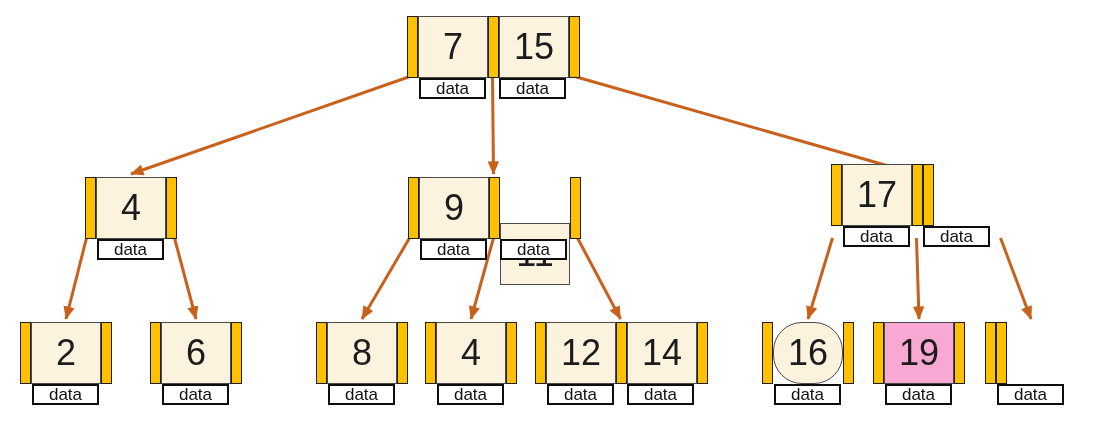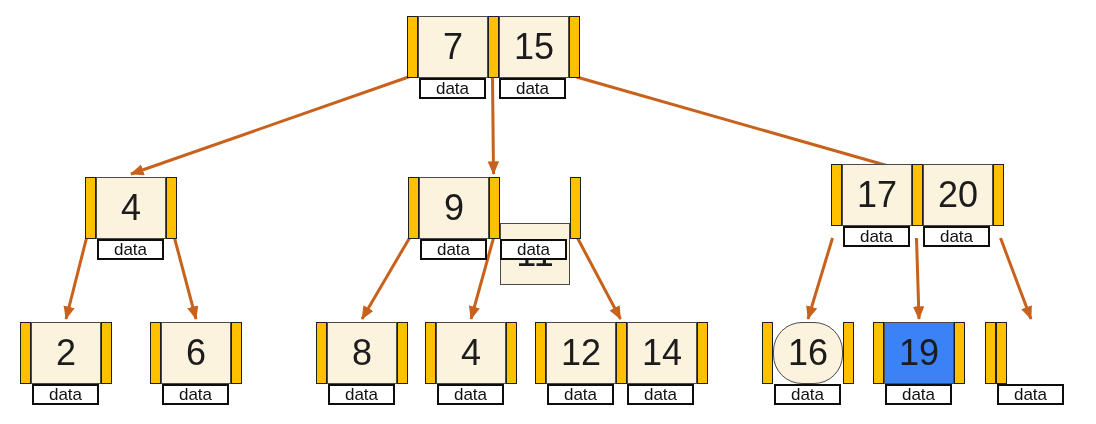--- a/index.html
+++ b/index.html
@@ -89,21 +89,20 @@
         <div class="ptr" style="background: rgb(255, 192, 0);"></div>
       </div>
       <div class="databox" style="left: 12px; background: rgb(255, 255, 255);">data</div>
       <div class="databox" style="left: 92px; background: rgb(255, 255, 255);">data</div>
     </div>
     <div class="node" style="left: 831px; top: 164px;">
       <div class="cells">
         <div class="ptr" style="background: rgb(255, 192, 0);"></div>
         <div class="cell" style="background: rgb(251, 243, 221);">17</div>
         <div class="ptr" style="background: rgb(255, 192, 0);"></div>
-        <div class="cell" style="background: rgb(251, 243, 221);">20</div>
         <div class="ptr" style="background: rgb(255, 192, 0);"></div>
       </div>
       <div class="databox" style="left: 12px; background: rgb(255, 255, 255);">data</div>
       <div class="databox" style="left: 92px; background: rgb(255, 255, 255);">data</div>
     </div>
     <div class="node" style="left: 20px; top: 322px;">
       <div class="cells">
         <div class="ptr" style="background: rgb(255, 192, 0);"></div>
         <div class="cell" style="background: rgb(251, 243, 221);">2</div>
         <div class="ptr" style="background: rgb(255, 192, 0);"></div>
@@ -149,21 +148,21 @@
       <div class="cells">
         <div class="ptr" style="background: rgb(255, 192, 0);"></div>
         <div class="cell" style="background: rgb(251, 243, 221); border-radius: 29px;">16</div>
         <div class="ptr" style="background: rgb(255, 192, 0);"></div>
       </div>
       <div class="databox" style="left: 12px; background: rgb(255, 255, 255);">data</div>
     </div>
     <div class="node" style="left: 873px; top: 322px;">
       <div class="cells">
         <div class="ptr" style="background: rgb(255, 192, 0);"></div>
-        <div class="cell" style="background: #3b82f6;">19</div>
+        <div class="cell" style="background: #f9a8d4;">19</div>
         <div class="ptr" style="background: rgb(255, 192, 0);"></div>
       </div>
       <div class="databox" style="left: 12px; background: rgb(255, 255, 255);">data</div>
     </div>
     <div class="node" style="left: 985px; top: 322px;">
       <div class="cells">
         <div class="ptr" style="background: rgb(255, 192, 0);"></div>
         <div class="ptr" style="background: rgb(255, 192, 0);"></div>
       </div>
       <div class="databox" style="left: 12px; background: rgb(255, 255, 255);">data</div>

